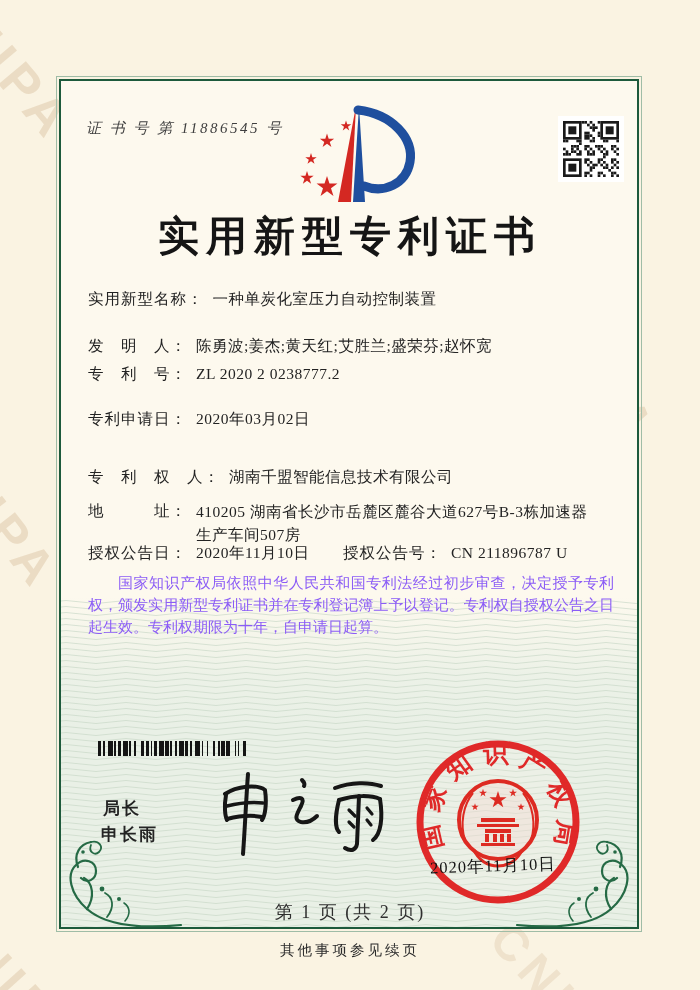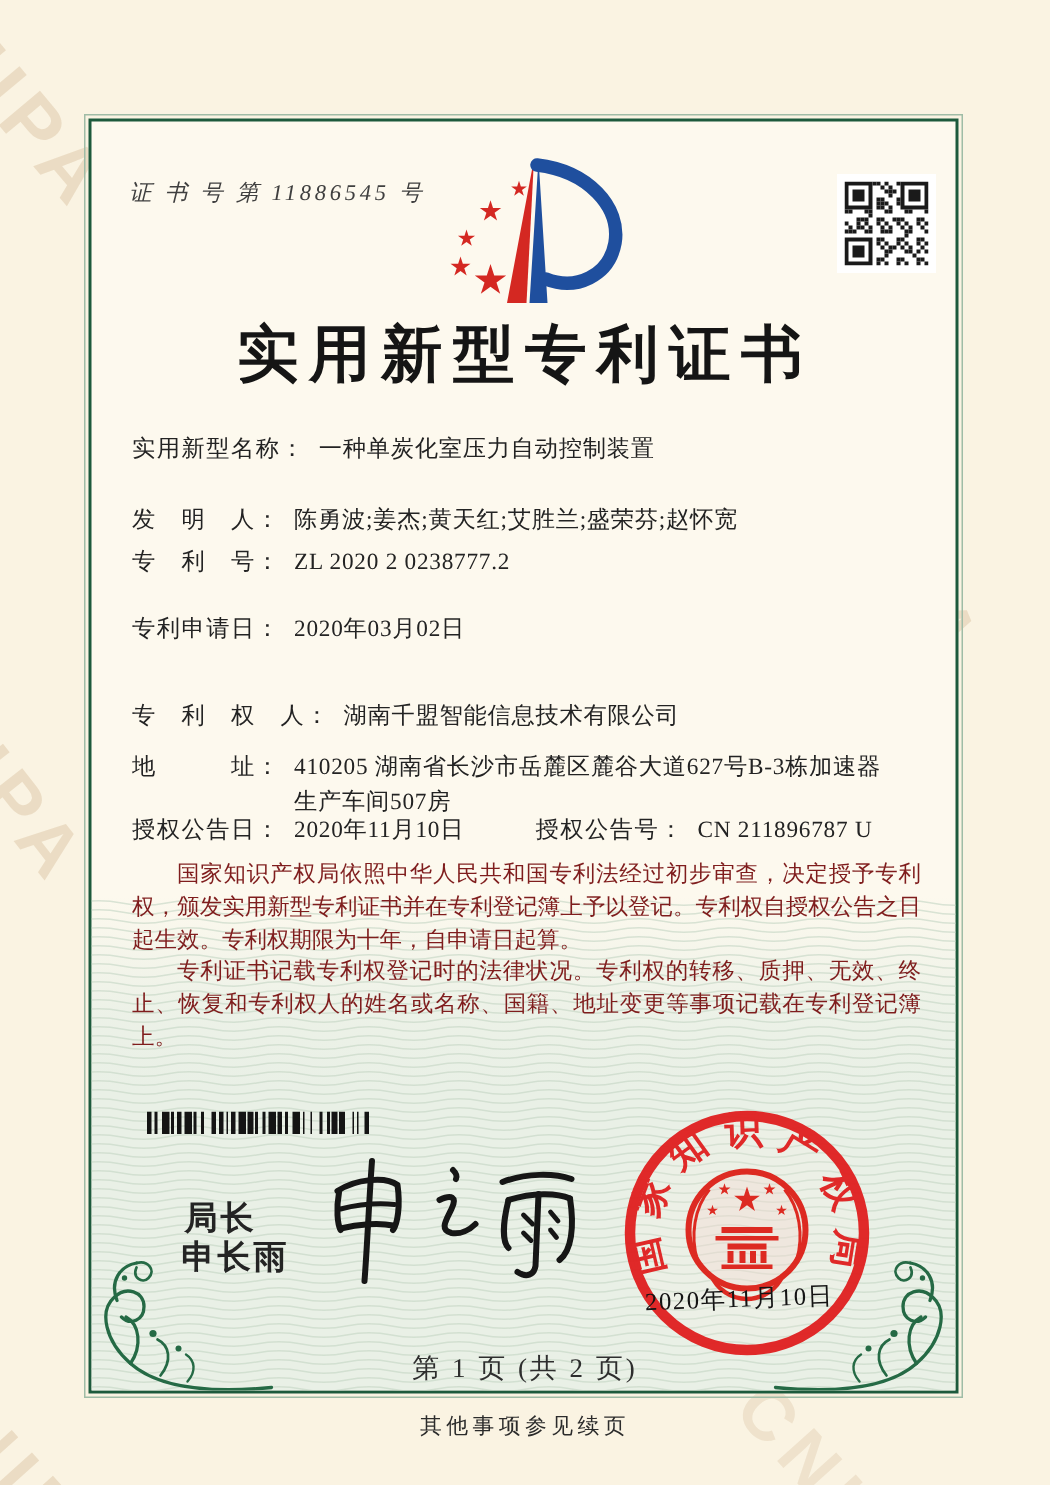--- a/index.html
+++ b/index.html
@@ -29,24 +29,24 @@
   .flourish.right{right:-6px;transform:scaleX(-1);}
   
   .cert-number{left:86px;top:119px;font-size:15px;letter-spacing:2.5px;color:#3f3f3f;z-index:4;font-style:italic;}
   .title{left:57px;top:209px;width:586px;text-align:center;font-size:41px;font-weight:bold;
     letter-spacing:7px;color:#151515;z-index:4;}
   .row{left:88px;font-size:15.5px;color:#232323;z-index:4;white-space:nowrap;}
   .row .lbl{letter-spacing:1px;}
   .row .val{margin-left:9px;letter-spacing:0.5px;}
   .addr-block{display:inline-block;vertical-align:top;white-space:normal;width:430px;line-height:22.5px;}
   .paras{left:88px;top:573px;width:526px;z-index:4;}
-  .paras p{margin:0;text-indent:2em;font-size:15px;line-height:21.8px;text-align:justify;color:#7f1d1d;}
+  .paras p{margin:0;text-indent:2em;font-size:15px;line-height:21.8px;text-align:justify;color:#8b5cf6;}
   .barcode{left:98px;top:741px;width:182px;height:15px;z-index:4;overflow:hidden;white-space:nowrap;font-size:0;}
   .signer{z-index:4;font-family:"Liberation Sans","DejaVu Sans",sans-serif;font-weight:600;
-    font-size:22px;color:#242424;letter-spacing:2px;margin-left:20px;}
+    font-size:17px;color:#242424;letter-spacing:2px;}
   .signature-svg{left:205px;top:770px;z-index:4;}
   .seal-svg{left:408px;top:732px;z-index:5;opacity:0.95;}
   .seal-date{left:430px;top:855px;width:140px;font-size:16.5px;color:#141414;
     letter-spacing:1px;transform:rotate(-2deg);z-index:6;white-space:nowrap;}
   .page-indicator{left:57px;top:900px;width:586px;text-align:center;font-size:18px;
     letter-spacing:2px;color:#2e2e2e;z-index:4;}
   .continuation{left:0;top:941px;width:700px;text-align:center;font-size:14.5px;
     letter-spacing:3px;color:#2b2b2b;z-index:4;}
   .qr{left:558px;top:116px;width:66px;height:66px;background:#fff;z-index:4;}
   .qr svg{position:absolute;left:5px;top:5px;}
@@ -308,27 +308,26 @@
 </div>
 <div class="abs row" style="top:467px">
   <span class="lbl">专　利　权　人：</span><span class="val">湖南千盟智能信息技术有限公司</span>
 </div>
 <div class="abs row" style="top:501px">
   <span class="lbl">地　　　址：</span><span class="val addr-block"><span>410205 湖南省长沙市岳麓区麓谷大道627号B-3栋加速器</span><br><span>生产车间507房</span></span>
 </div>
 <div class="abs row" style="top:543px">
   <span class="lbl">授权公告日：</span><span class="val">2020年11月10日</span>
 </div>
-<div class="abs row" style="top:543px;left:357px">
+<div class="abs row" style="top:543px;left:343px">
   <span class="lbl">授权公告号：</span><span class="val">CN 211896787 U</span>
 </div>
 
 <div class="abs paras">
   <p>国家知识产权局依照中华人民共和国专利法经过初步审查，决定授予专利权，颁发实用新型专利证书并在专利登记簿上予以登记。专利权自授权公告之日起生效。专利权期限为十年，自申请日起算。</p>
-  <p>专利证书记载专利权登记时的法律状况。专利权的转移、质押、无效、终止、恢复和专利权人的姓名或名称、国籍、地址变更等事项记载在专利登记簿上。</p>
 </div>
 
 <div class="abs barcode"><span style="display:inline-block;height:100%;width:3.3px;background:#141414"></span><span style="display:inline-block;height:100%;width:1.65px;background:transparent"></span><span style="display:inline-block;height:100%;width:1.65px;background:#141414"></span><span style="display:inline-block;height:100%;width:3.3px;background:transparent"></span><span style="display:inline-block;height:100%;width:4.949999999999999px;background:#141414"></span><span style="display:inline-block;height:100%;width:1.65px;background:transparent"></span><span style="display:inline-block;height:100%;width:1.65px;background:#141414"></span><span style="display:inline-block;height:100%;width:1.65px;background:transparent"></span><span style="display:inline-block;height:100%;width:3.3px;background:#141414"></span><span style="display:inline-block;height:100%;width:1.65px;background:transparent"></span><span style="display:inline-block;height:100%;width:4.949999999999999px;background:#141414"></span><span style="display:inline-block;height:100%;width:1.65px;background:transparent"></span><span style="display:inline-block;height:100%;width:1.65px;background:#141414"></span><span style="display:inline-block;height:100%;width:3.3px;background:transparent"></span><span style="display:inline-block;height:100%;width:1.65px;background:#141414"></span><span style="display:inline-block;height:100%;width:4.949999999999999px;background:transparent"></span><span style="display:inline-block;height:100%;width:3.3px;background:#141414"></span><span style="display:inline-block;height:100%;width:1.65px;background:transparent"></span><span style="display:inline-block;height:100%;width:3.3px;background:#141414"></span><span style="display:inline-block;height:100%;width:1.65px;background:transparent"></span><span style="display:inline-block;height:100%;width:1.65px;background:#141414"></span><span style="display:inline-block;height:100%;width:1.65px;background:transparent"></span><span style="display:inline-block;height:100%;width:3.3px;background:#141414"></span><span style="display:inline-block;height:100%;width:1.65px;background:transparent"></span><span style="display:inline-block;height:100%;width:4.949999999999999px;background:#141414"></span><span style="display:inline-block;height:100%;width:1.65px;background:transparent"></span><span style="display:inline-block;height:100%;width:3.3px;background:#141414"></span><span style="display:inline-block;height:100%;width:1.65px;background:transparent"></span><span style="display:inline-block;height:100%;width:1.65px;background:#141414"></span><span style="display:inline-block;height:100%;width:3.3px;background:transparent"></span><span style="display:inline-block;height:100%;width:1.65px;background:#141414"></span><span style="display:inline-block;height:100%;width:1.65px;background:transparent"></span><span style="display:inline-block;height:100%;width:4.949999999999999px;background:#141414"></span><span style="display:inline-block;height:100%;width:1.65px;background:transparent"></span><span style="display:inline-block;height:100%;width:3.3px;background:#141414"></span><span style="display:inline-block;height:100%;width:1.65px;background:transparent"></span><span style="display:inline-block;height:100%;width:1.65px;background:#141414"></span><span style="display:inline-block;height:100%;width:3.3px;background:transparent"></span><span style="display:inline-block;height:100%;width:4.949999999999999px;background:#141414"></span><span style="display:inline-block;height:100%;width:1.65px;background:transparent"></span><span style="display:inline-block;height:100%;width:1.65px;background:#141414"></span><span style="display:inline-block;height:100%;width:3.3px;background:transparent"></span><span style="display:inline-block;height:100%;width:1.65px;background:#141414"></span><span style="display:inline-block;height:100%;width:4.949999999999999px;background:transparent"></span><span style="display:inline-block;height:100%;width:1.65px;background:#141414"></span><span style="display:inline-block;height:100%;width:3.3px;background:transparent"></span><span style="display:inline-block;height:100%;width:1.65px;background:#141414"></span><span style="display:inline-block;height:100%;width:1.65px;background:transparent"></span><span style="display:inline-block;height:100%;width:3.3px;background:#141414"></span><span style="display:inline-block;height:100%;width:1.65px;background:transparent"></span><span style="display:inline-block;height:100%;width:3.3px;background:#141414"></span><span style="display:inline-block;height:100%;width:4.949999999999999px;background:transparent"></span><span style="display:inline-block;height:100%;width:1.65px;background:#141414"></span><span style="display:inline-block;height:100%;width:1.65px;background:transparent"></span><span style="display:inline-block;height:100%;width:1.65px;background:#141414"></span><span style="display:inline-block;height:100%;width:3.3px;background:transparent"></span><span style="display:inline-block;height:100%;width:3.3px;background:#141414"></span><span style="display:inline-block;height:100%;width:1.65px;background:transparent"></span></div>
 
 <div class="abs signer" style="left:103px;top:797px">局长</div>
 <div class="abs signer" style="left:101px;top:823px">申长雨</div>
 
 <svg class="abs signature-svg" width="200" height="88" viewBox="0 0 200 88" fill="none" stroke="#161616" stroke-width="4" stroke-linecap="round" stroke-linejoin="round">
   <path d="M43,4 C41,30 40,58 38,84"></path>
   <path d="M20,24 C32,16 52,14 60,20 C62,34 60,46 57,50"></path>

